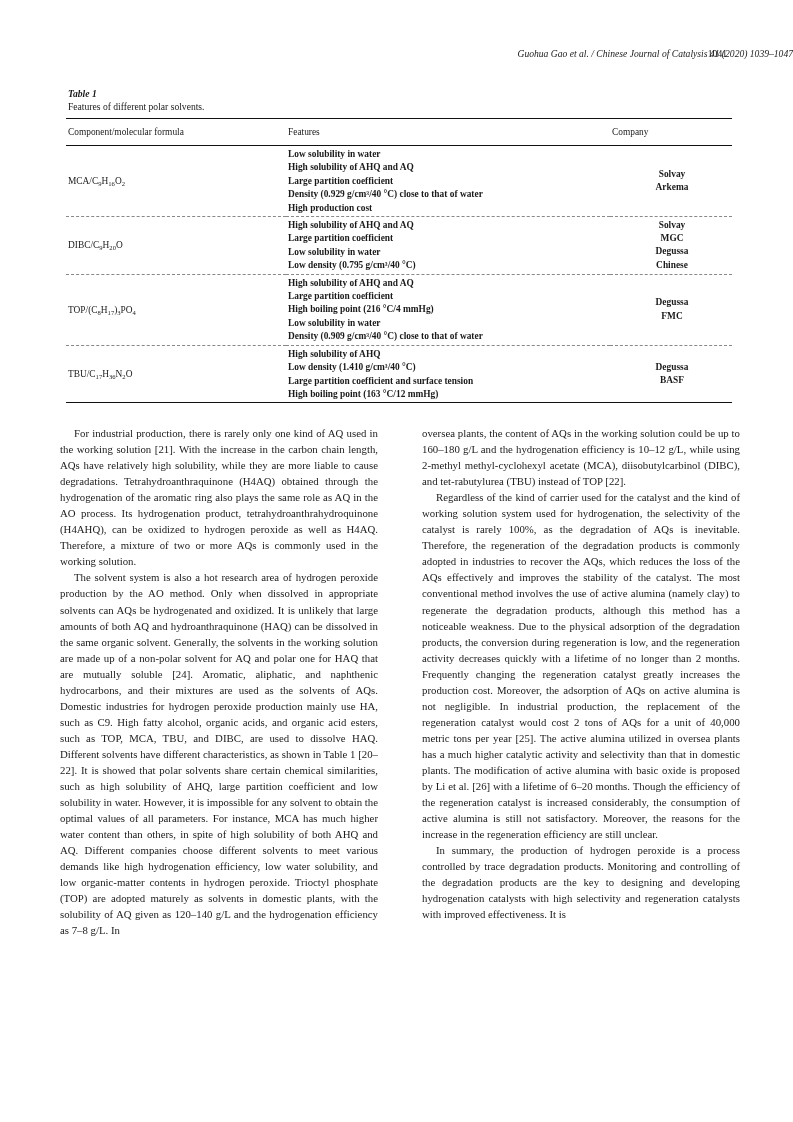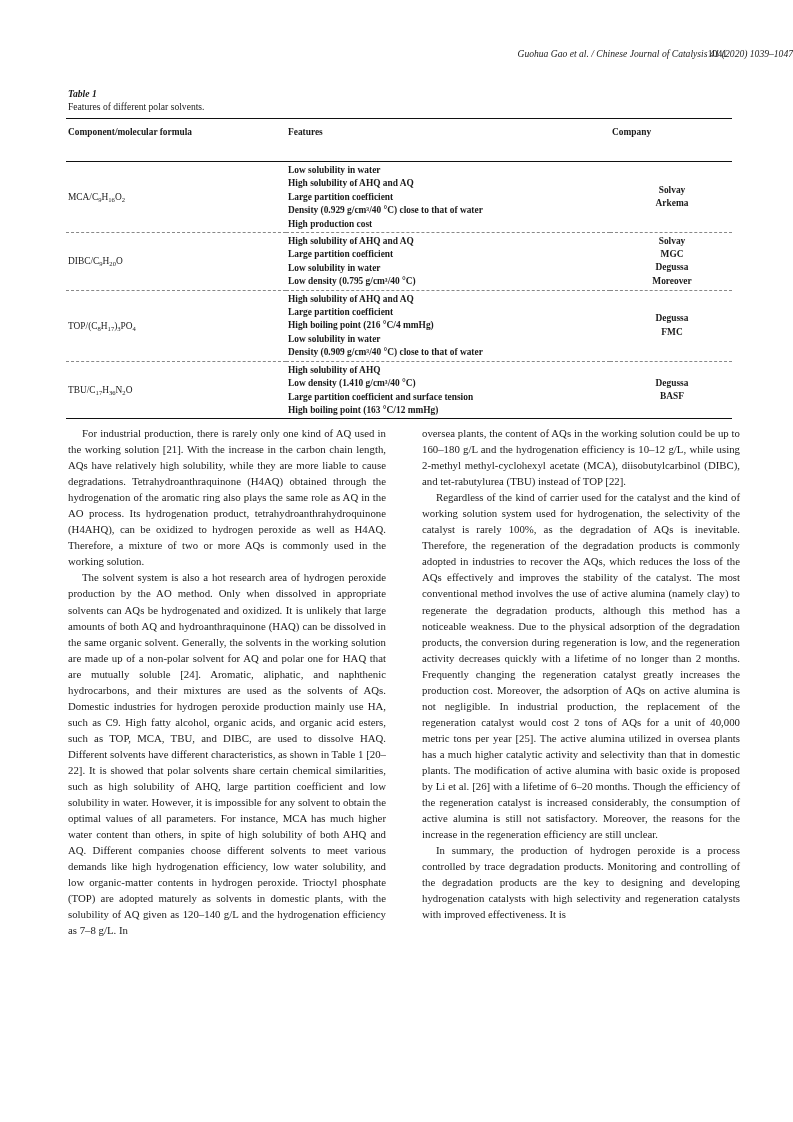--- a/index.html
+++ b/index.html
@@ -3,32 +3,32 @@
 <meta charset="utf-8">
 <style>
   html, body { margin: 0; padding: 0; background: #ffffff; }
   body { width: 793px; height: 1122px; position: relative; overflow: hidden; color: #1a1a1a; font-family: "Liberation Serif", "DejaVu Serif", serif; }
   .running-head { position: absolute; top: 48px; left: 0; width: 793px; height: 14px; font-size: 9.6px; }
   .running-head .title { position: absolute; left: 0; width: 793px; text-align: right; font-style: italic; }
   .running-head .page-no { position: absolute; right: 66px; }
   .table-caption { position: absolute; left: 68px; top: 88px; font-size: 9.6px; line-height: 12.5px; }
   .table-caption .label { font-weight: bold; font-style: italic; }
   table.polar { position: absolute; left: 66px; top: 118px; width: 666px; border-collapse: collapse; font-size: 9.4px; }
-  table.polar thead th { font-weight: bold; text-align: left; height: 26px; padding: 0 0 16px 2px; border-top: 1.4px solid #111; border-bottom: 1.2px solid #111; }
+  table.polar thead th { font-weight: normal; text-align: left; height: 26px; padding: 0 0 0 2px; border-top: 1.4px solid #111; border-bottom: 1.2px solid #111; }
   table.polar thead th.company { text-align: left; }
   table.polar td { vertical-align: middle; padding: 0 0 0 2px; }
   table.polar tbody tr { border-bottom: 1px dashed #888; }
   table.polar tbody tr:last-child { border-bottom: 1.4px solid #111; }
   table.polar td.features div, table.polar td.company div { line-height: 13.4px; font-weight: bold; }
   table.polar td.company { text-align: center; }
   .col1 { width: 218px; }
   .col3 { width: 120px; }
   .feat-cell { padding-top: 2px !important; padding-bottom: 1px !important; }
   .column { position: absolute; top: 425px; width: 318px; font-size: 10.8px; line-height: 16.05px; text-align: justify; }
-  .column.left { left: 68px; }
+  .column.left { left: 60px; }
   .column.right { left: 410px; margin-left: 12px; }
   .column p { margin: 0; text-indent: 14px; }
   .column p.cont { text-indent: 0; }
   sub { font-size: 70%; vertical-align: -2px; line-height: 0; }
 </style>
 </head>
 <body>
 
 <div class="running-head">
   <span class="title">Guohua Gao et al. / Chinese Journal of Catalysis 41 (2020) 1039–1047</span>
@@ -68,21 +68,21 @@
         <td class="features feat-cell">
           <div>High solubility of AHQ and AQ</div>
           <div>Large partition coefficient</div>
           <div>Low solubility in water</div>
           <div>Low density (0.795 g/cm³/40 °C)</div>
         </td>
         <td class="company col3">
           <div>Solvay</div>
           <div>MGC</div>
           <div>Degussa</div>
-          <div>Moreover</div>
+          <div>Chinese</div>
         </td>
       </tr>
       <tr>
         <td class="col1"><span>TOP/(C</span><sub>8</sub><span>H</span><sub>17</sub><span>)</span><sub>3</sub><span>PO</span><sub>4</sub></td>
         <td class="features feat-cell">
           <div>High solubility of AHQ and AQ</div>
           <div>Large partition coefficient</div>
           <div>High boiling point (216 °C/4 mmHg)</div>
           <div>Low solubility in water</div>
           <div>Density (0.909 g/cm³/40 °C) close to that of water</div>

